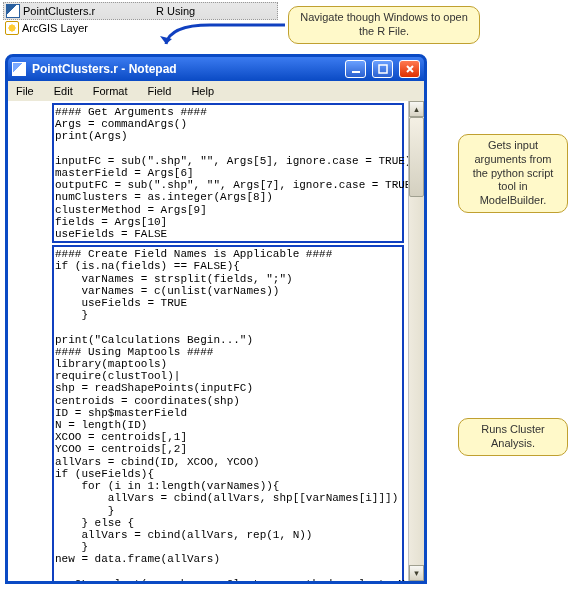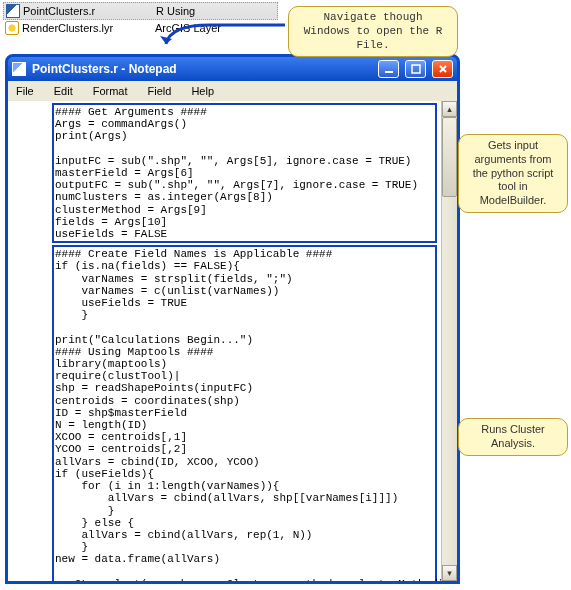--- a/index.html
+++ b/index.html
@@ -44,38 +44,38 @@
     background: #fff9c9;
     border: 1px solid #c0a030;
     border-radius: 10px;
     padding: 4px 10px;
     font-size: 11px;
     text-align: center;
     line-height: 1.25;
     color: #333;
     z-index: 20;
   }
-  .callout.c1 { top: 6px; left: 288px; width: 170px; font-family: Liberation Mono, monospace; }
+  .callout.c1 { top: 6px; left: 288px; width: 192px; }
   .callout.c2 { top: 134px; left: 458px; width: 110px; }
   .callout.c3 { top: 418px; left: 458px; width: 110px; }
   
   .arrow {
     position: absolute;
     top: 22px;
     left: 160px;
     width: 130px;
     height: 30px;
     z-index: 15;
   }
   
   .np {
     position: absolute;
     top: 54px;
     left: 5px;
-    width: 455px;
+    width: 422px;
     height: 530px;
     border: 3px solid #0a4ac4;
     border-radius: 8px 8px 0 0;
     background: #0a4ac4;
     overflow: hidden;
   }
   .np-title {
     height: 24px;
     background: linear-gradient(#3b7bf0,#0a4ac4);
     color: #fff;
@@ -155,21 +155,20 @@
 <body>
 
 <div class="file-list">
   <div class="file-row sel">
     <div class="file-icon ico-r"></div>
     <span class="file-name">PointClusters.r</span>
     <span class="file-type">R Using</span>
   </div>
   <div class="file-row">
     <div class="file-icon ico-lyr"></div>
-    <span class="file-name">RenderClusters.lyr</span>
     <span class="file-type">ArcGIS Layer</span>
   </div>
 </div>
 
 <div class="callout c1">Navigate though Windows to open the R File.</div>
 <div class="callout c2">Gets input arguments from the python script tool in ModelBuilder.</div>
 <div class="callout c3">Runs Cluster Analysis.</div>
 
 <svg class="arrow" viewBox="0 0 130 30">
   <path d="M125 3 Q 90 3 50 3 Q 10 3 6 22" stroke="#1040c0" stroke-width="3" fill="none"></path>

